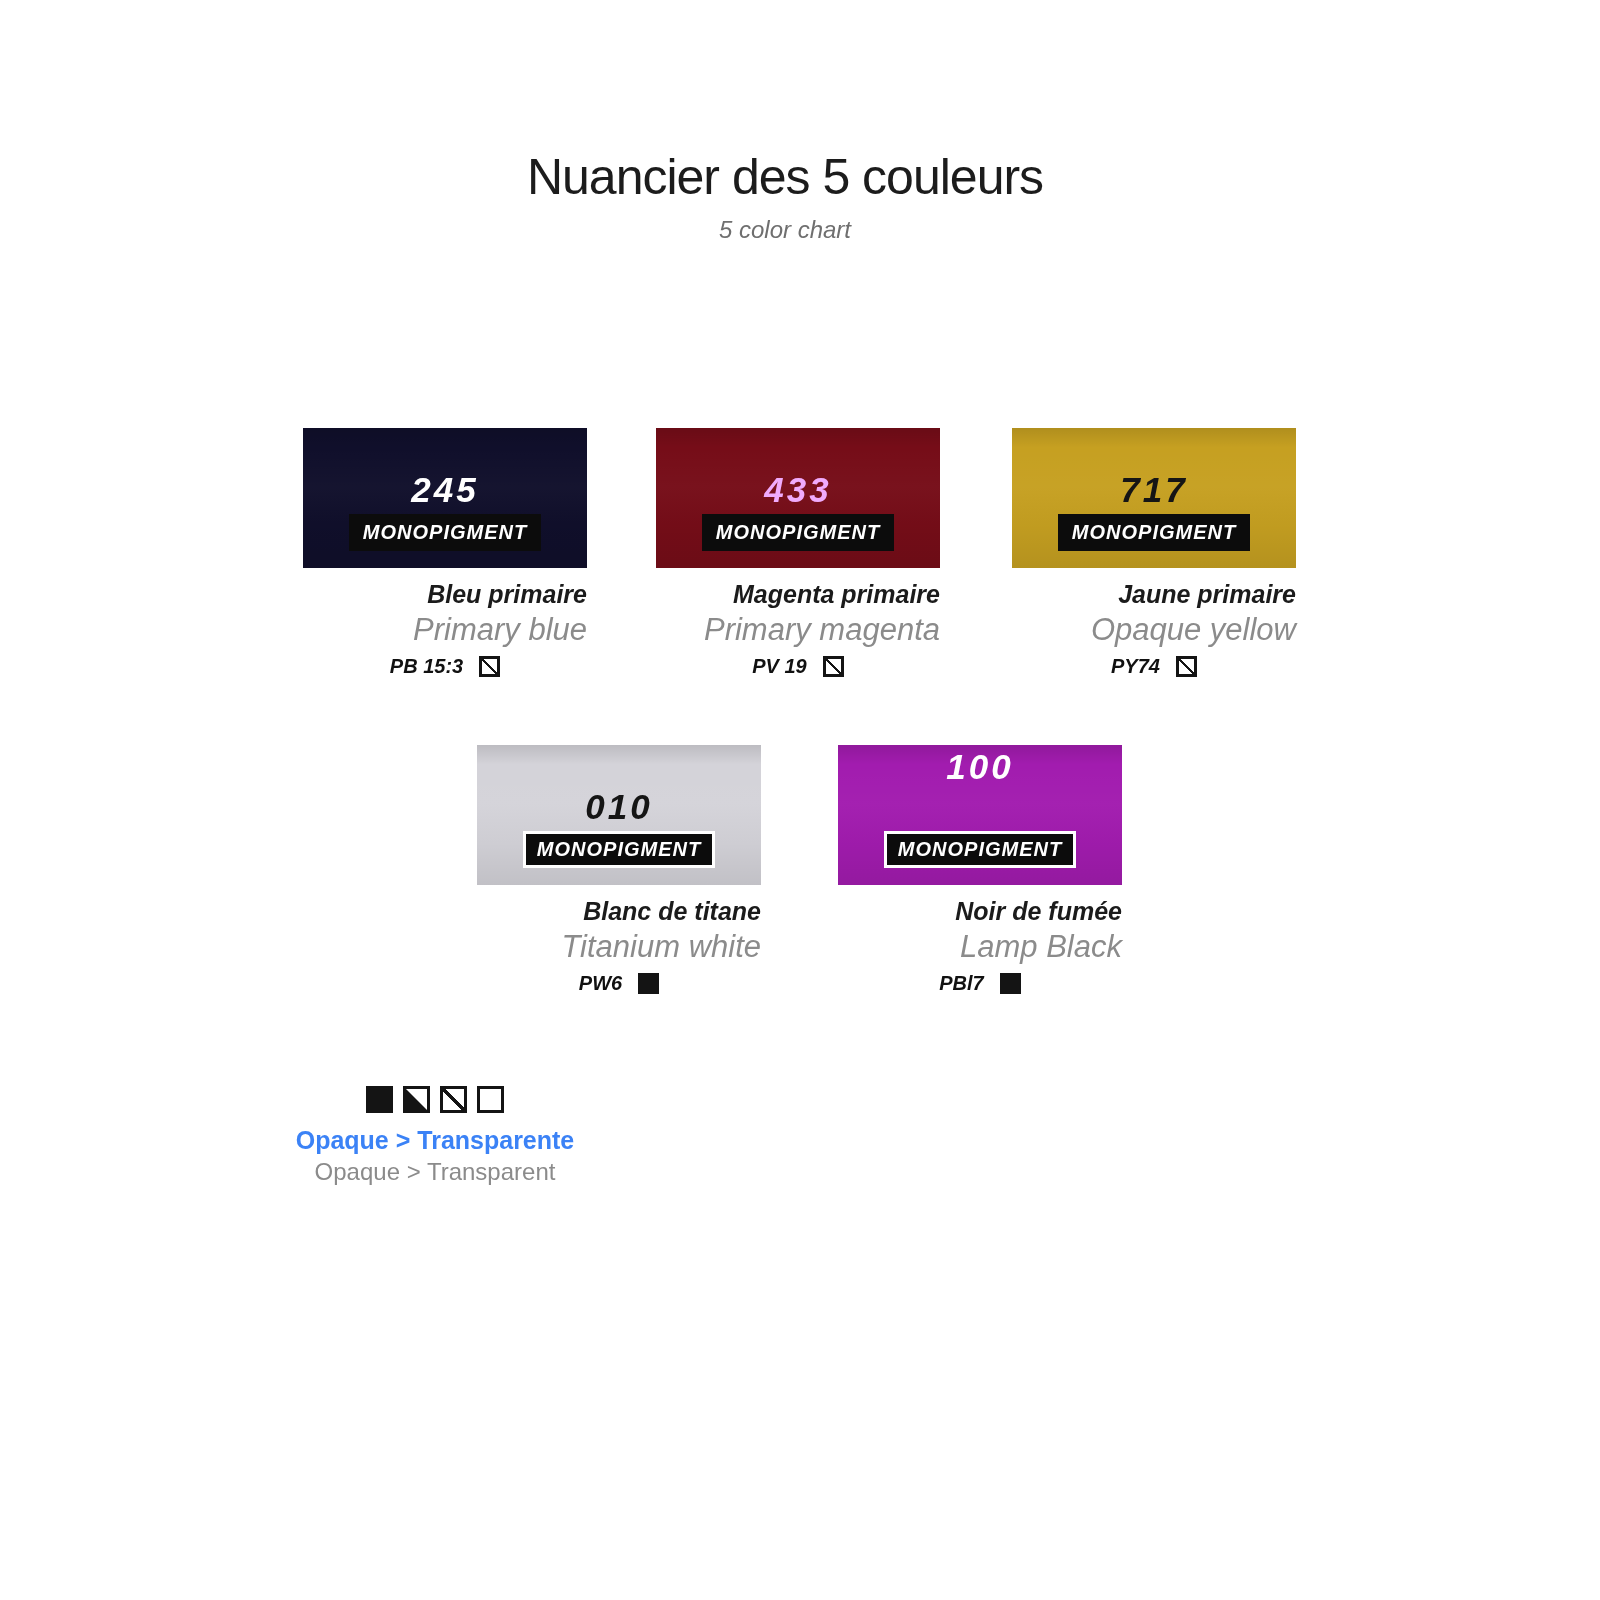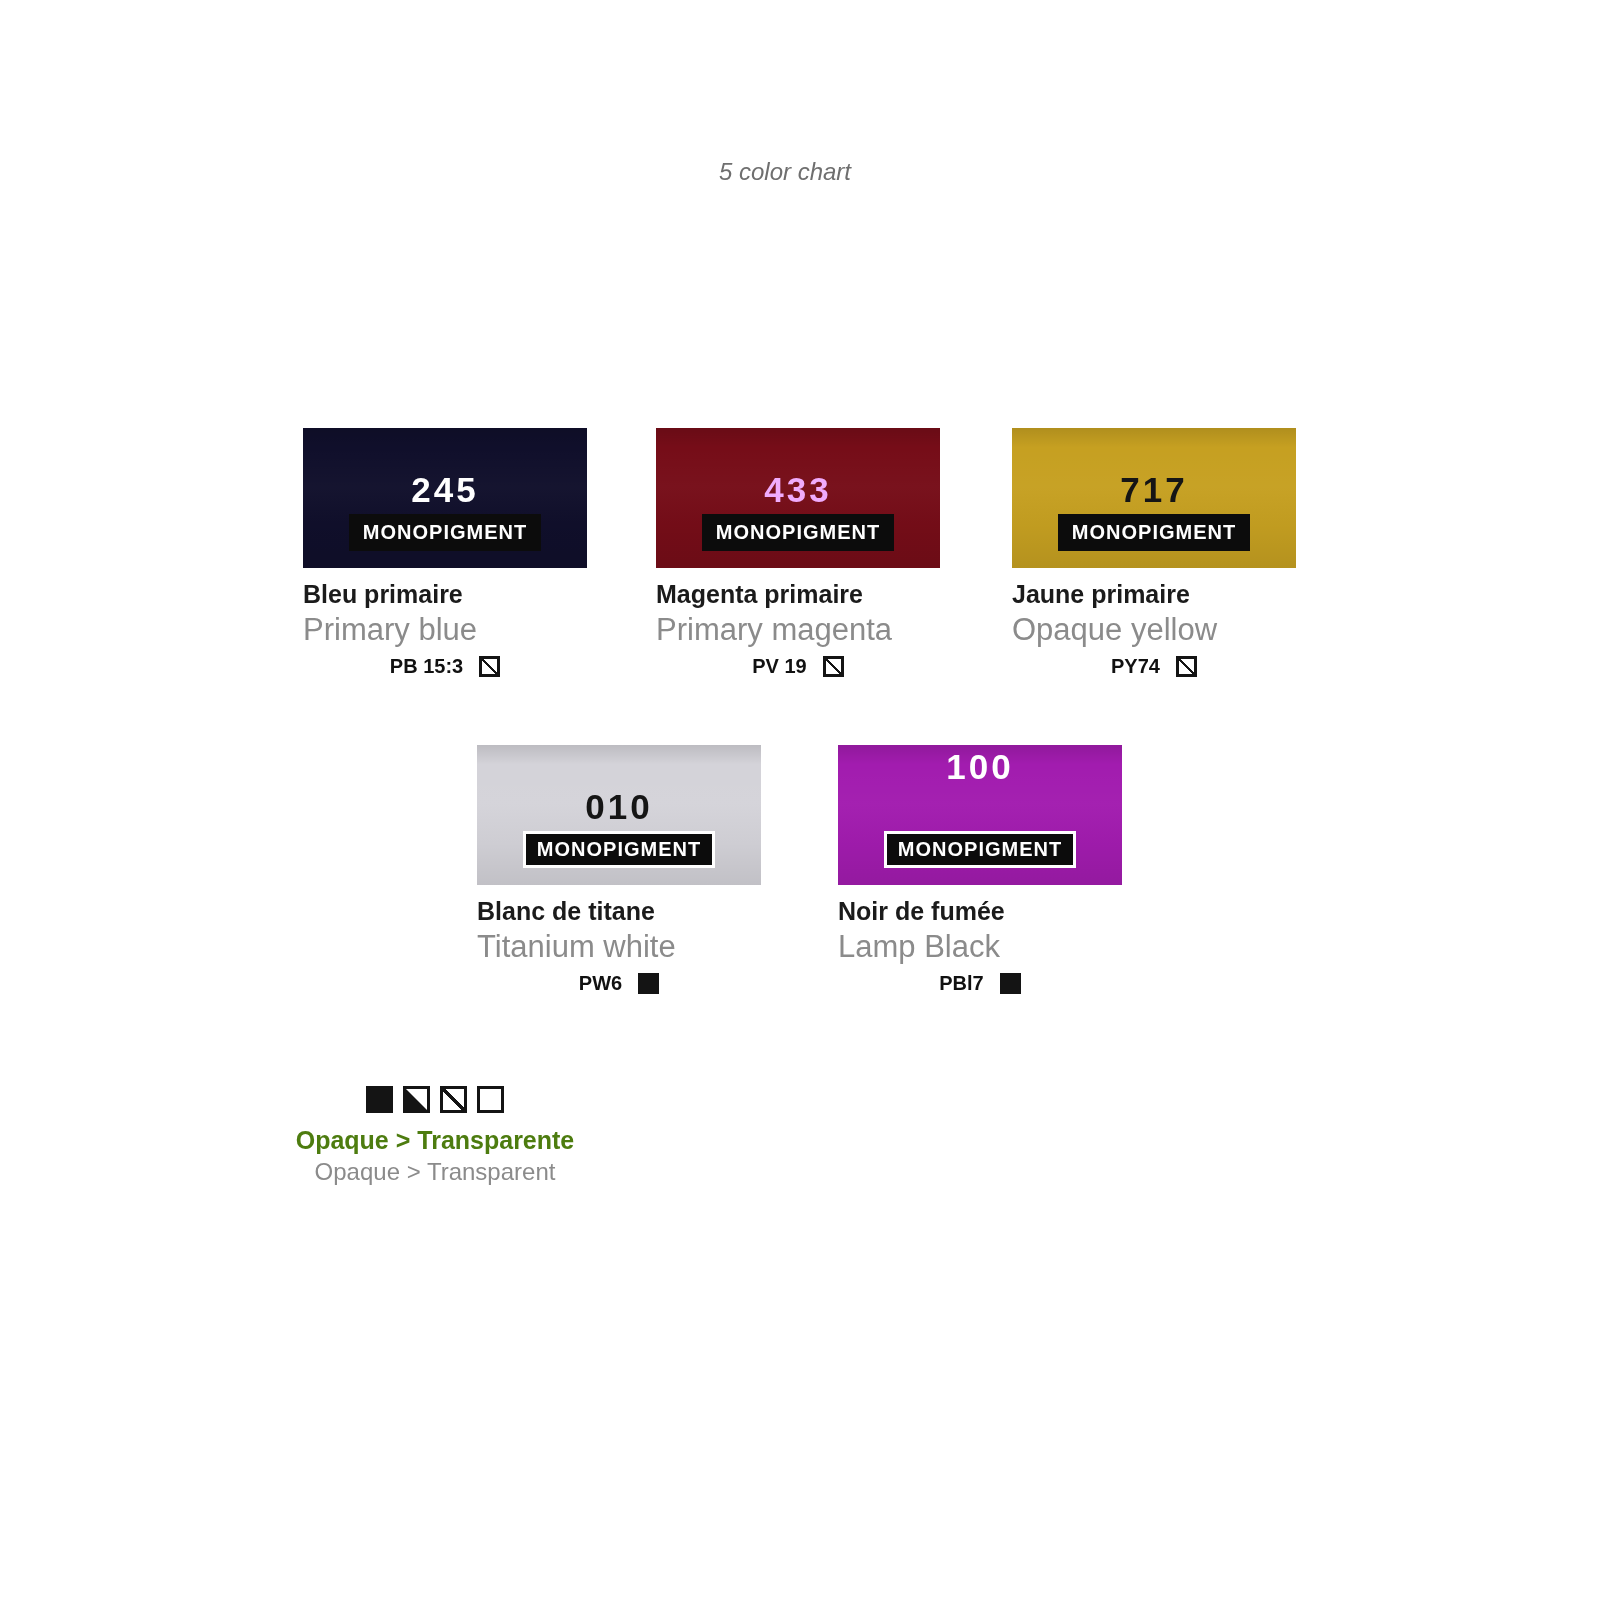--- a/index.html
+++ b/index.html
@@ -5,21 +5,21 @@
   html,body{margin:0;padding:0;background:#ffffff;}
   .canvas{
     position:relative;width:1600px;height:1600px;background:#ffffff;overflow:hidden;
     font-family:"Liberation Sans",sans-serif;color:#1b1b1b;
   }
   
   .header{position:absolute;top:148px;left:0;width:1570px;text-align:center;}
   .title{font-size:50px;letter-spacing:-1px;color:#1c1c1c;font-weight:400;}
   .subtitle{font-size:24px;font-style:italic;color:#6f6f6f;margin-top:10px;}
   
-  .card{position:absolute;width:284px;text-align:left;}
+  .card{position:absolute;width:284px;text-align:right;font-style:italic;}
   .card.c0{left:303px;top:428px;}
   .card.c1{left:656px;top:428px;}
   .card.c2{left:1012px;top:428px;}
   .card.c3{left:477px;top:745px;}
   .card.c4{left:838px;top:745px;}
   .swatch{
     position:relative;width:284px;height:140px;
     display:flex;flex-direction:column;justify-content:flex-end;align-items:center;
     padding-bottom:17px;box-sizing:border-box;
   }
@@ -55,31 +55,32 @@
   }
   .sq[data-icon="slashed-square-icon"]{
     background:linear-gradient(to top right,
       #ffffff 44%,#141414 44%,#141414 56%,#ffffff 56%);
   }
   .sq[data-icon="outline-square-icon"]{background:#ffffff;}
   
   .legend-left{position:absolute;left:285px;top:1086px;width:300px;text-align:center;}
   .legend-icons{display:flex;justify-content:center;align-items:center;gap:10px;}
   .legend-icons .sq{width:27px;height:27px;border-width:3px;}
-  .legend-fr{font-size:25px;font-weight:700;color:#4d7c0f;margin-top:13px;line-height:1.15;}
+  .legend-fr{font-size:25px;font-weight:700;color:#3b82f6;margin-top:13px;line-height:1.15;}
   .legend-en{font-size:24px;color:#8b8b8b;margin-top:3px;line-height:1.15;}
   .legend-right{position:absolute;right:302px;top:1122px;text-align:right;}
   .legend-right .legend-fr{margin-top:0;font-weight:600;}
 </style>
 </head>
 <body>
 
 <div class="canvas">
 
   <div class="header">
+    <div class="title">Nuancier des 5 couleurs</div>
     <div class="subtitle">5 color chart</div>
   </div>
 
   <div class="card c0">
     <div class="swatch" style="background-color: rgb(16, 15, 43);">
       <div class="texture"></div>
       <div class="num" style="color: rgb(255, 255, 255);">245</div>
       <div class="badge" data-badge-style="plain" style="background-color: rgb(12, 12, 12);">MONOPIGMENT</div>
     </div>
     <div class="name-fr">Bleu primaire</div>

